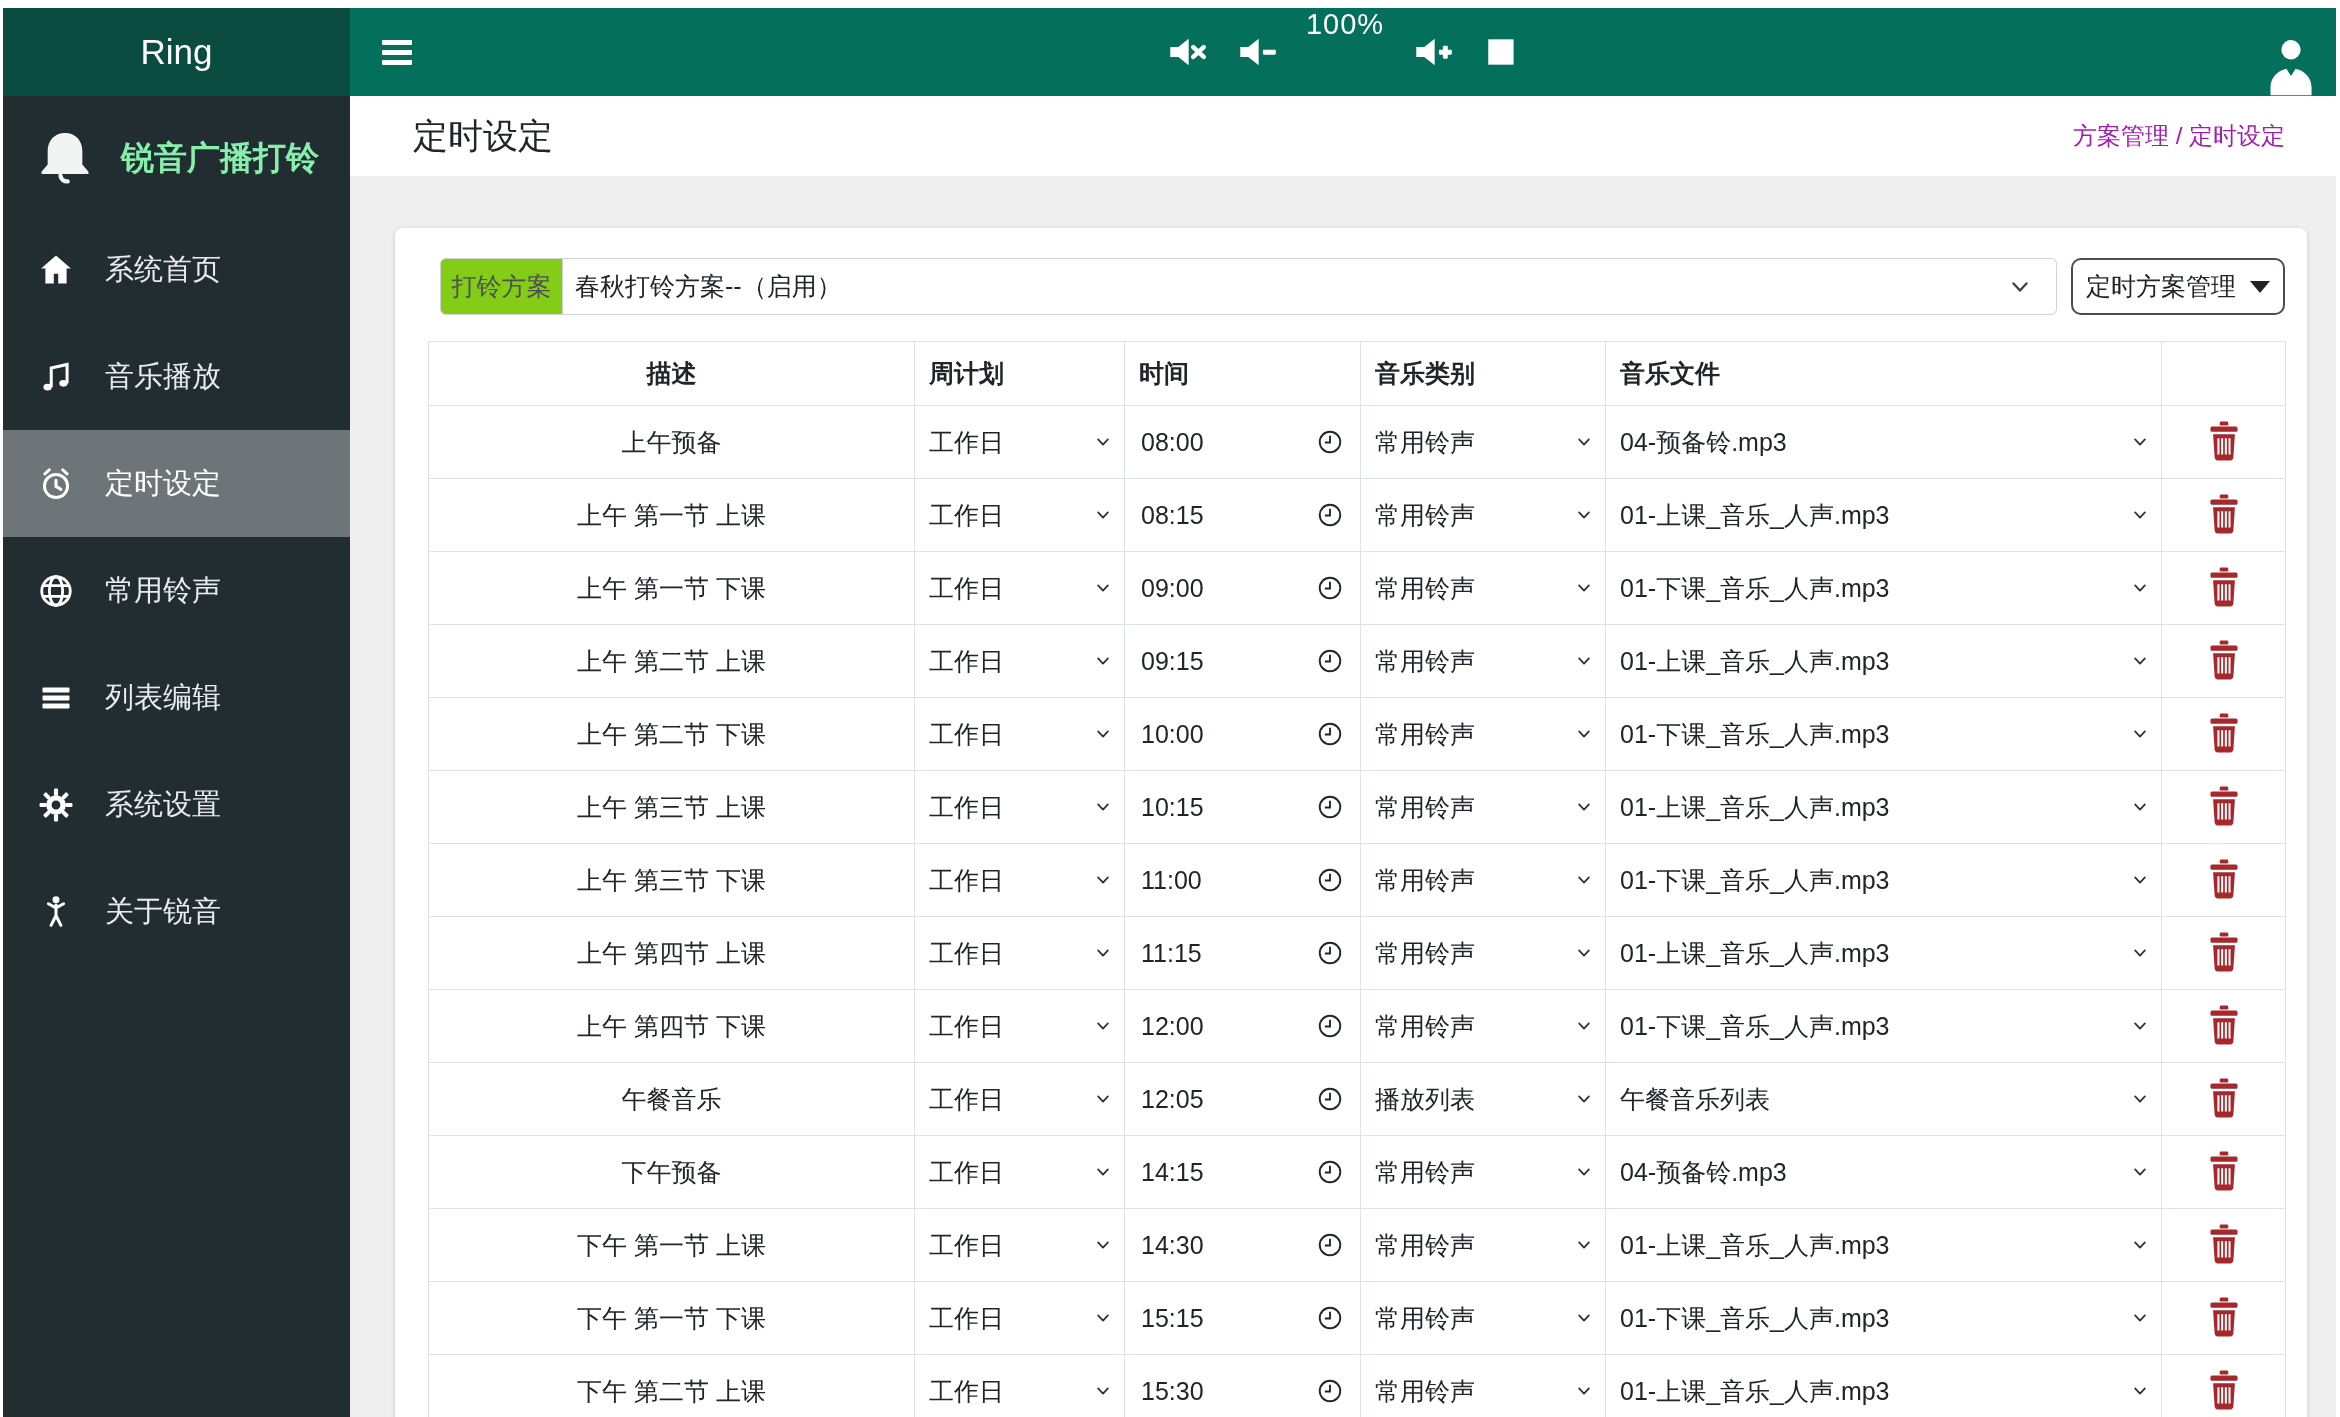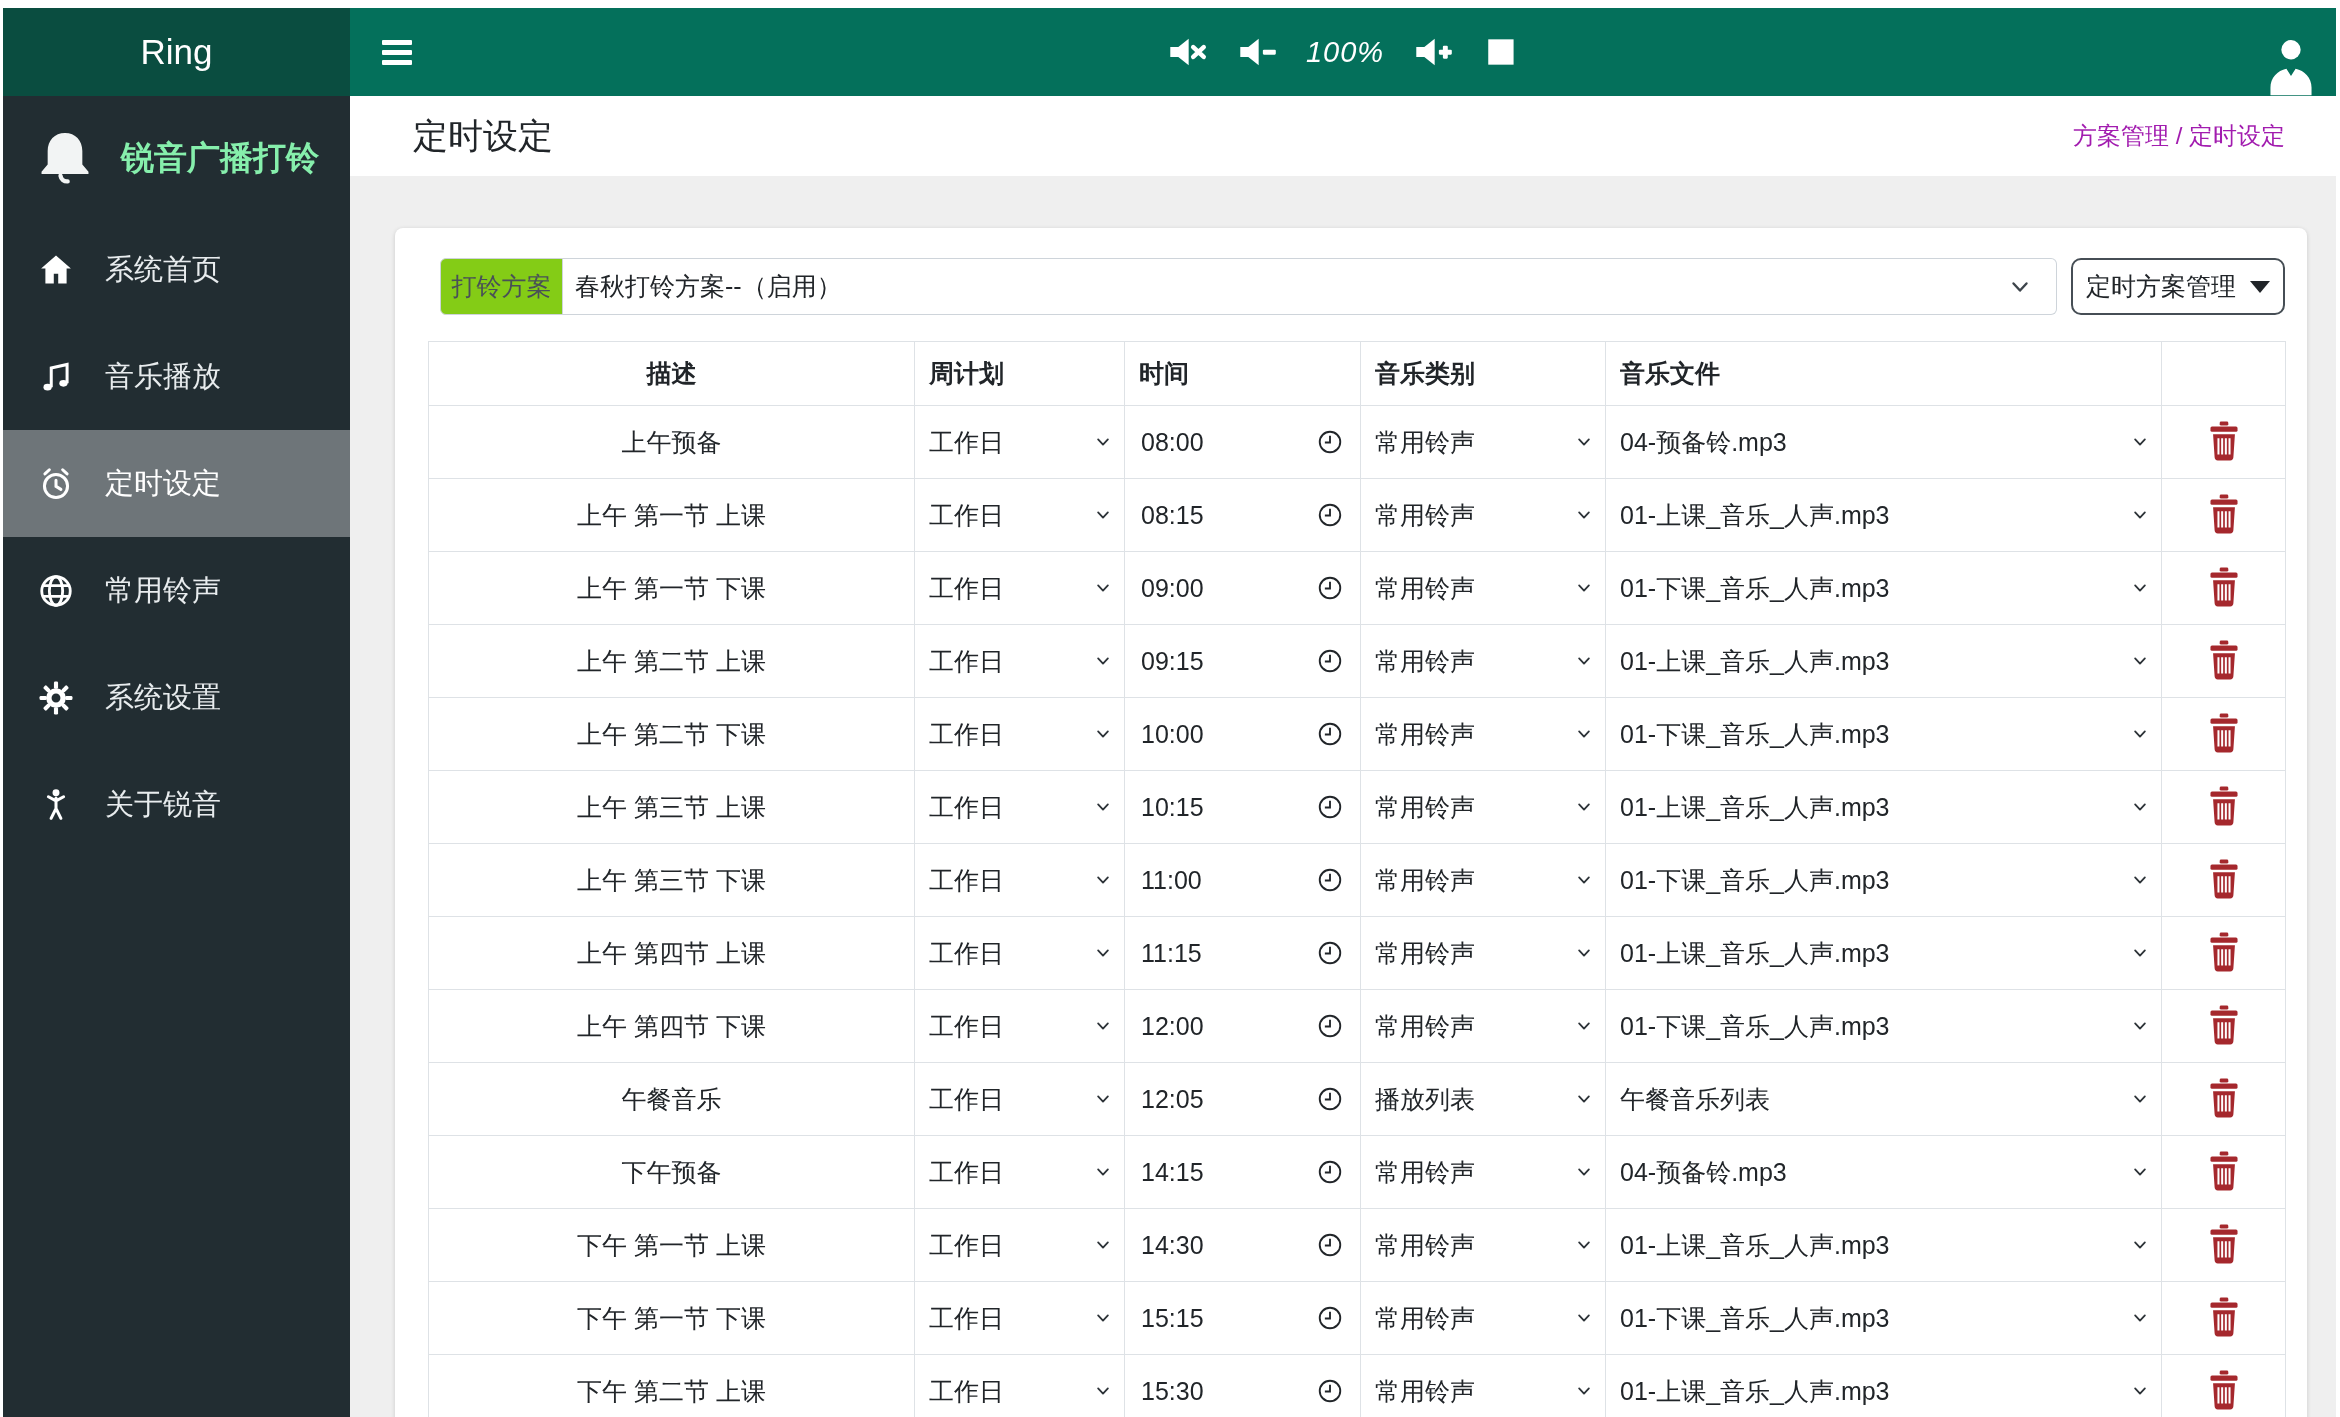--- a/index.html
+++ b/index.html
@@ -10,21 +10,21 @@
   
   .topbar { position:absolute; top:0; left:0; right:0; height:88px; display:flex; }
   .logo { width:347px; height:88px; background:var(--logo-bg); color:#fff;
     display:flex; align-items:center; justify-content:center; font-size:35px; }
   .topbar-rest { flex:1; background:var(--topbar-bg); position:relative;
     display:flex; align-items:center; }
   .hamburger { margin-left:26px; background:none; border:none; cursor:pointer;
     display:flex; flex-direction:column; gap:5px; padding:6px; }
   .hamburger i { display:block; width:30px; height:5px; background:#fff; border-radius:1px; }
   .volume-cluster { position:absolute; left:50%; top:0; height:100%;
-    transform:translateX(-50%); display:flex; align-items:center; gap:28px; color:#fff;font-style:italic; }
+    transform:translateX(-50%); display:flex; gap:28px; color:#fff; }
   .tb-btn { background:none; border:none; color:#fff; cursor:pointer; display:flex; align-items:center; }
   .vol-label { font-size:29px; color:#fff; letter-spacing:1px; }
   .user-box { position:absolute; right:16px; bottom:0; height:62px; overflow:hidden; }
 
   
   .sidebar { position:absolute; top:88px; left:0; bottom:0; width:347px;
     background:var(--sidebar-bg); color:#eceff1; }
   .brand { display:flex; align-items:center; gap:24px; padding:30px 10px 26px 30px;
     color:#86efac; font-size:33px; font-weight:bold; }
   .nav-item { height:107px; display:flex; align-items:center; gap:26px;
@@ -184,20 +184,30 @@
       <span class="ic">
         <svg width="38" height="38" viewBox="0 0 24 24" fill="none" stroke="currentColor" stroke-width="1.8">
           <circle cx="12" cy="12" r="9"></circle>
             <ellipse cx="12" cy="12" rx="4.2" ry="9"></ellipse>
           <path d="M3.7 8.6h16.6M3.7 15.4h16.6"></path>
         </svg>
       </span>
       <span>常用铃声</span>
     </div>
 
+    <div class="nav-item">
+      <span class="ic">
+        <svg width="36" height="36" viewBox="0 0 24 24" fill="currentColor">
+          <rect x="3" y="5" width="18" height="3.4" rx="0.8"></rect>
+            <rect x="3" y="10.3" width="18" height="3.4" rx="0.8"></rect>
+            <rect x="3" y="15.6" width="18" height="3.4" rx="0.8"></rect>
+        </svg>
+      </span>
+      <span>列表编辑</span>
+    </div>
 
     <div class="nav-item">
       <span class="ic">
         <svg width="38" height="38" viewBox="0 0 24 24" fill="currentColor">
           <rect x="10.7" y="1.6" width="2.6" height="4.6" rx="0.8"></rect>
           <rect x="10.7" y="17.8" width="2.6" height="4.6" rx="0.8"></rect>
           <rect x="10.7" y="1.6" width="2.6" height="4.6" rx="0.8" transform="rotate(45 12 12)"></rect>
           <rect x="10.7" y="17.8" width="2.6" height="4.6" rx="0.8" transform="rotate(45 12 12)"></rect>
           <rect x="10.7" y="1.6" width="2.6" height="4.6" rx="0.8" transform="rotate(90 12 12)"></rect>
           <rect x="10.7" y="17.8" width="2.6" height="4.6" rx="0.8" transform="rotate(90 12 12)"></rect>

